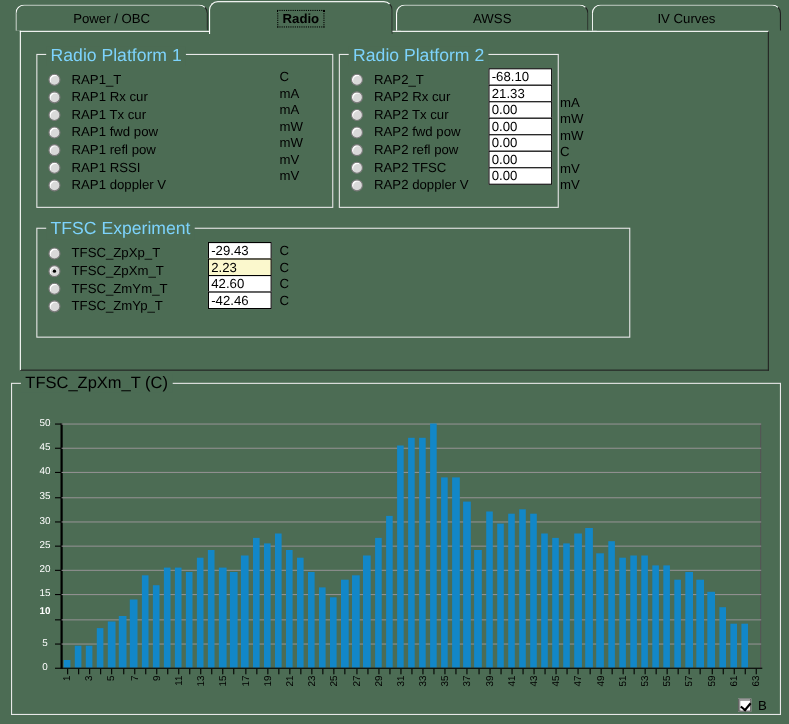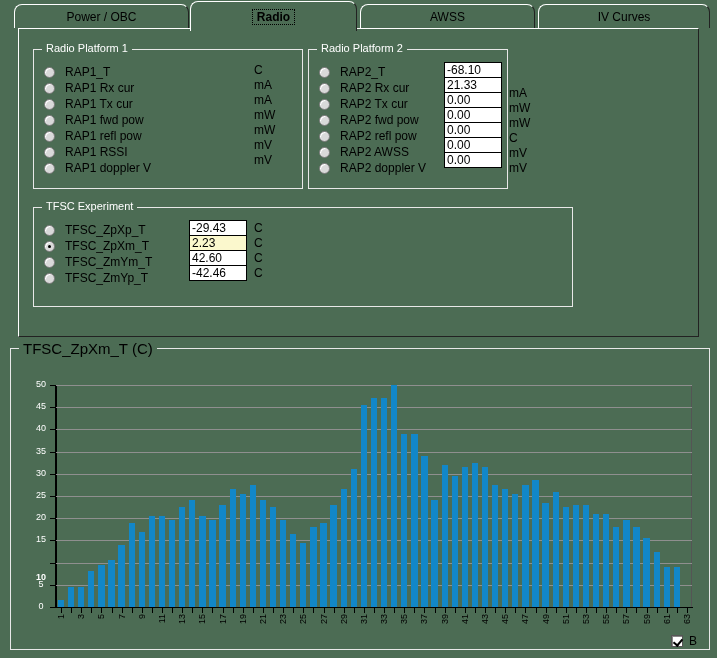--- a/index.html
+++ b/index.html
@@ -51,22 +51,22 @@
   
   .group{
     position:absolute;
     border:1px solid #e8e8e8;
     box-sizing:border-box;
   }
   .group > .gtitle{
     position:absolute;left:8px;top:-8px;
     background:#4c6c54;
     padding:0 4px;
-    color:#ffffff;
-    font-size:11px;
+    color:#7dd3fc;
+    font-size:16px;
     white-space:nowrap;
   }
 
   
   .rowlist{position:absolute;left:10px;top:14px;}
   .row{height:16px;display:flex;align-items:center;}
   .radio{
     width:11px;height:11px;border-radius:50%;
     background:#d9d9d9;
     border:1px solid #7a7a7a;
@@ -232,21 +232,21 @@
         <div class="row">
           <span class="radio"></span>
           <span class="rlabel">RAP2 fwd pow</span>
         </div>
         <div class="row">
           <span class="radio"></span>
           <span class="rlabel">RAP2 refl pow</span>
         </div>
         <div class="row">
           <span class="radio"></span>
-          <span class="rlabel">RAP2 AWSS</span>
+          <span class="rlabel">RAP2 TFSC</span>
         </div>
         <div class="row">
           <span class="radio"></span>
           <span class="rlabel">RAP2 doppler V</span>
         </div>
       </div>
     <div class="fieldcol" id="grp2fields" style="left:135px;top:12px;">
         <div class="fld">-68.10</div>
         <div class="fld">21.33</div>
         <div class="fld">0.00</div>
@@ -300,21 +300,21 @@
       </div>
   </div>
 
 </div>
 
 <div id="chartgroup">
   <div class="gtitle">TFSC_ZpXm_T (C)</div>
   <div id="ylabels">
       <div class="ylabel" style="top: 222px;">0</div>
       <div class="ylabel" style="top: 199.8px;">5</div>
-      <div class="ylabel" style="top: 193px; font-weight: bold;">10</div>
+      <div class="ylabel" style="top: 171px; font-weight: bold;">10</div>
       <div class="ylabel" style="top: 155.4px;">15</div>
       <div class="ylabel" style="top: 133.2px;">20</div>
       <div class="ylabel" style="top: 111px;">25</div>
       <div class="ylabel" style="top: 88.8px;">30</div>
       <div class="ylabel" style="top: 66.6px;">35</div>
       <div class="ylabel" style="top: 44.4px;">40</div>
       <div class="ylabel" style="top: 22.2px;">45</div>
       <div class="ylabel" style="top: 0px;">50</div>
     </div>
   <div id="yaxis">

